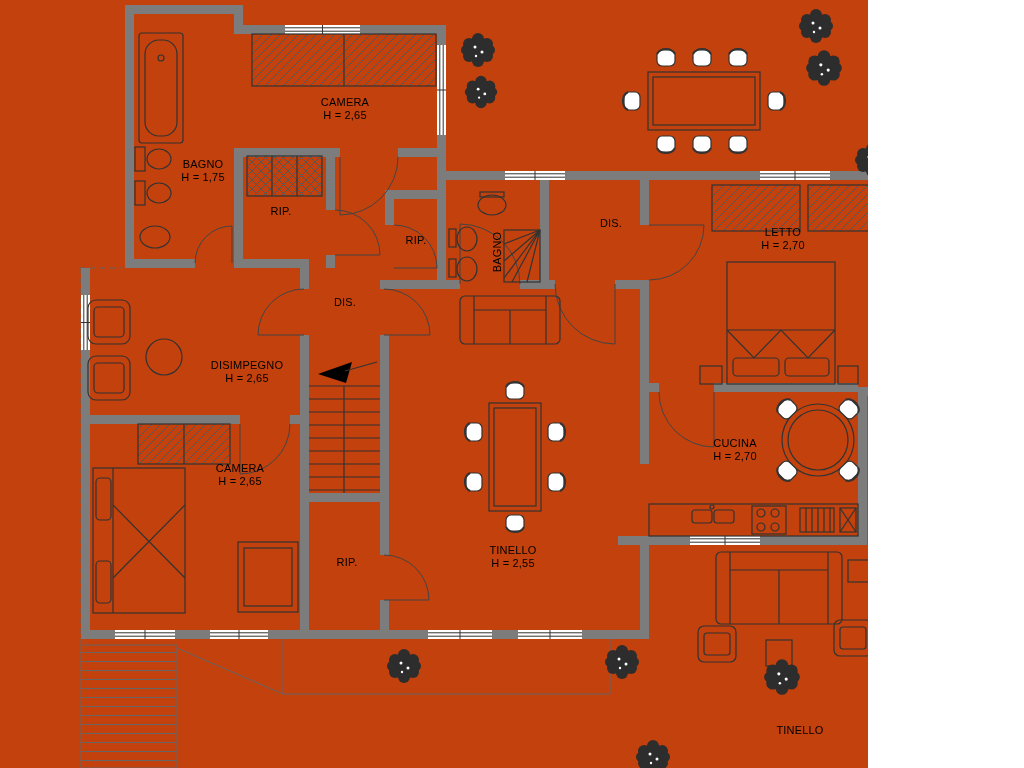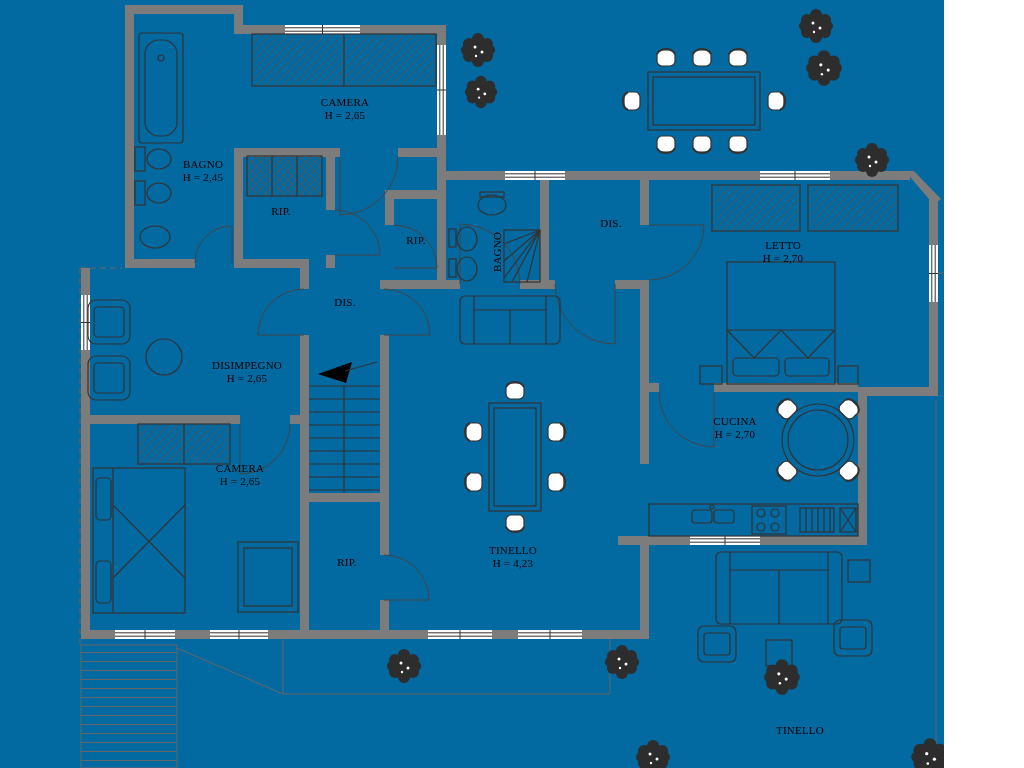--- a/index.html
+++ b/index.html
@@ -1,17 +1,17 @@
 <!DOCTYPE html>
 <html><head>
 <meta charset="utf-8">
 <style>
   html,body{margin:0;padding:0;background:#fff;}
-  .stage{position:relative;width:944px;height:768px;background:#0369a1;overflow:hidden;
-         font-family:Liberation Serif, serif;}
+  .stage{position:relative;width:868px;height:768px;background:#c2410c;overflow:hidden;
+         font-family:Liberation Sans, sans-serif;}
   .plan{position:absolute;left:0;top:0;}
   .lbl{position:absolute;transform:translateX(-50%);text-align:center;font-size:11px;
        color:#000;line-height:13px;white-space:nowrap;letter-spacing:.2px;}
   .lbl span{display:block;}
   .lbl.vert{transform:translate(-50%,-50%) rotate(-90deg);}
 </style>
 </head>
 <body>
 
 <div class="stage">
@@ -326,58 +326,58 @@
   </g>
 </svg>
 
 <div>
   <div class="lbl" style="left:345px;top:96px">
     <span>CAMERA</span>
     <span>H = 2,65</span>
   </div>
   <div class="lbl" style="left:203px;top:158px">
     <span>BAGNO</span>
-    <span>H = 2,45</span>
+    <span>H = 1,75</span>
   </div>
   <div class="lbl" style="left:281px;top:205px">
     <span>RIP.</span>
   </div>
   <div class="lbl" style="left:416px;top:234px">
     <span>RIP.</span>
   </div>
   <div class="lbl" style="left:611px;top:217px">
     <span>DIS.</span>
   </div>
   <div class="lbl vert" style="left:497px;top:252px">
     <span>BAGNO</span>
   </div>
-  <div class="lbl" style="left:783px;top:239px">
+  <div class="lbl" style="left:783px;top:226px">
     <span>LETTO</span>
     <span>H = 2,70</span>
   </div>
   <div class="lbl" style="left:345px;top:296px">
     <span>DIS.</span>
   </div>
   <div class="lbl" style="left:247px;top:359px">
     <span>DISIMPEGNO</span>
     <span>H = 2,65</span>
   </div>
   <div class="lbl" style="left:240px;top:462px">
     <span>CAMERA</span>
     <span>H = 2,65</span>
   </div>
-  <div class="lbl" style="left:735px;top:415px">
+  <div class="lbl" style="left:735px;top:437px">
     <span>CUCINA</span>
     <span>H = 2,70</span>
   </div>
   <div class="lbl" style="left:347px;top:556px">
     <span>RIP.</span>
   </div>
   <div class="lbl" style="left:513px;top:544px">
     <span>TINELLO</span>
-    <span>H = 4,23</span>
+    <span>H = 2,55</span>
   </div>
   <div class="lbl" style="left:800px;top:724px">
     <span>TINELLO</span>
   </div>
 </div>
 
 </div>
 
 </body></html>

